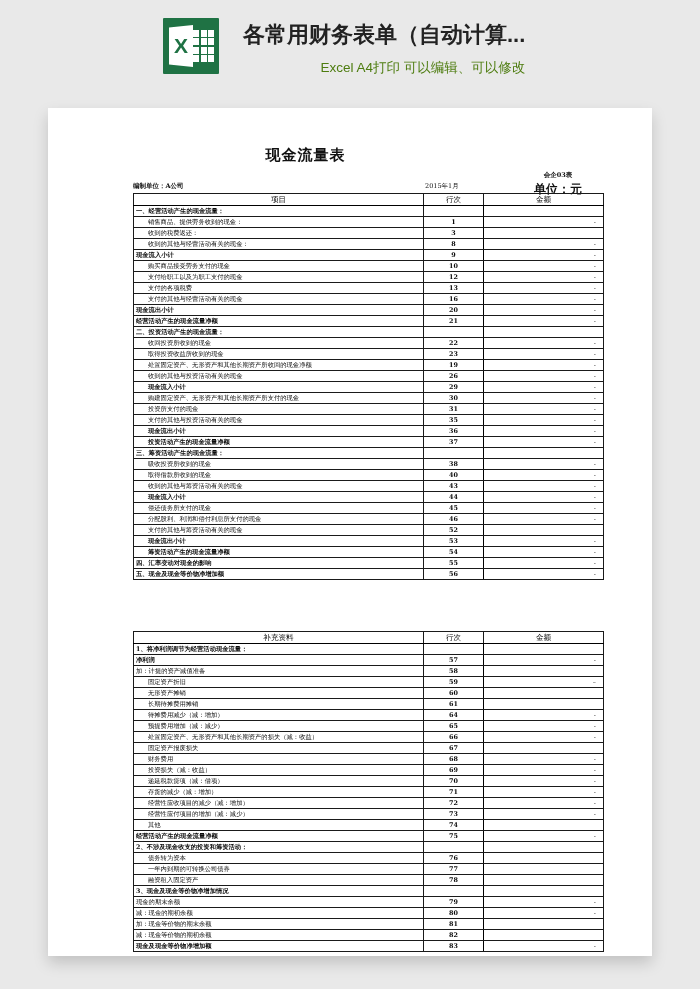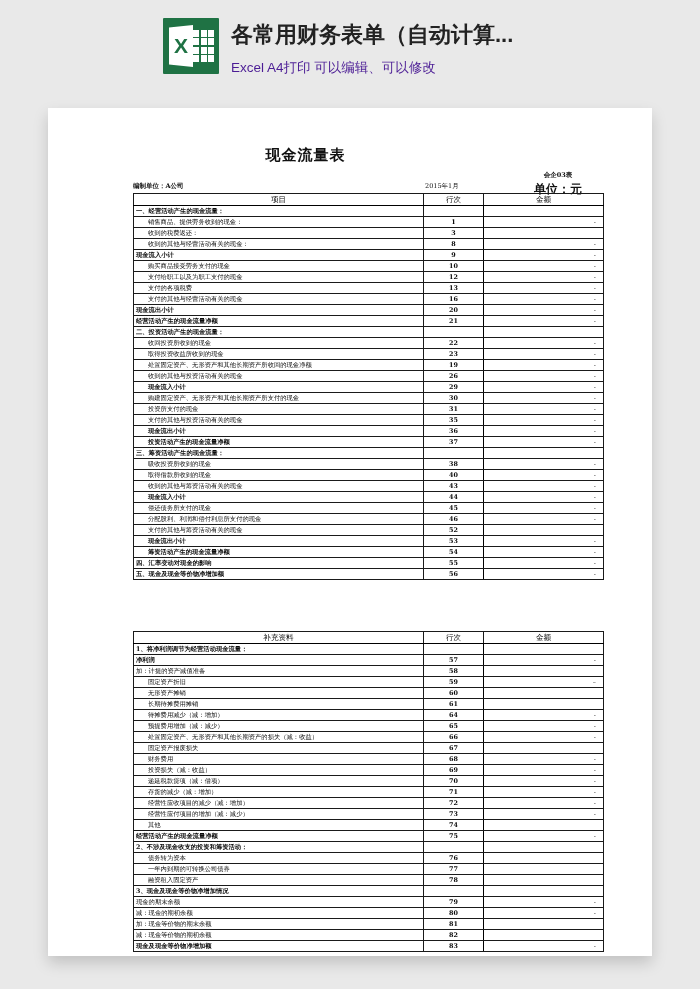--- a/index.html
+++ b/index.html
@@ -37,27 +37,27 @@
     font-family: "Liberation Sans", sans-serif;
   }
   .xls-icon .grid {
     position: absolute; right: 5px; top: 12px; width: 21px; height: 32px;
     display: grid;
     grid-template-columns: repeat(3, 1fr);
     grid-template-rows: repeat(4, 1fr);
     gap: 1.5px;
   }
   .xls-icon .grid i { background: #ffffff; display: block; }
-  .hdr-text { margin-left: 12px; padding-top: 2px; }
+  .hdr-text { margin-left: 24px; padding-top: 2px; text-align: right; }
   .hdr-title {
     font-size: 22px; font-weight: bold; color: #222222;
     line-height: 30px; letter-spacing: 0px; white-space: nowrap;
   }
   .hdr-sub {
-    font-size: 13.5px; color: #4c1d95; line-height: 22px;
+    font-size: 13.5px; color: #4d7c0f; line-height: 22px;
     margin-top: 7px; white-space: nowrap;
   }
 
   
   .paper {
     position: absolute; left: 48px; top: 108px;
     width: 604px; height: 848px;
     background: #ffffff;
     box-shadow: 0 7px 14px rgba(0,0,0,0.17);
   }

